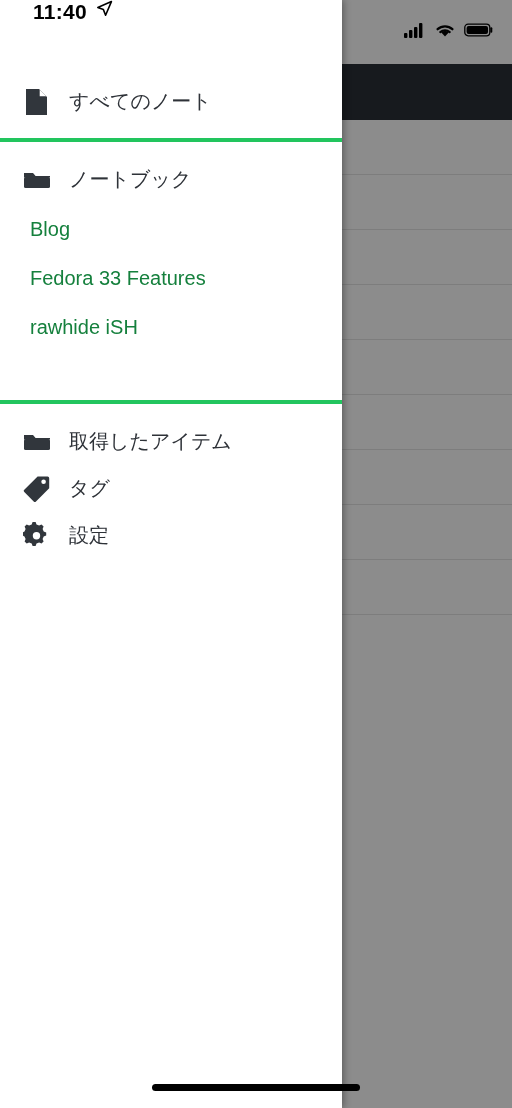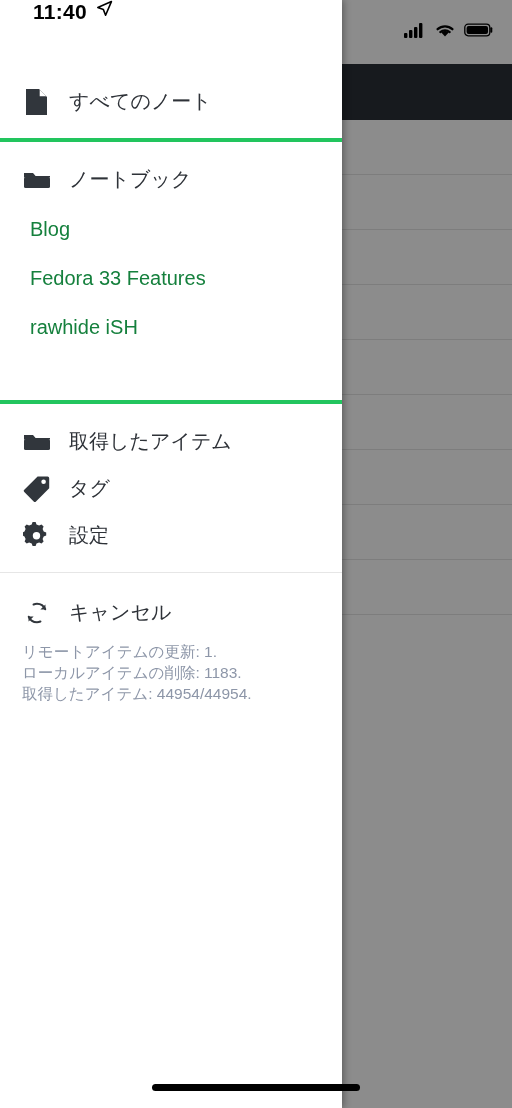--- a/index.html
+++ b/index.html
@@ -274,37 +274,19 @@
       <span class="row-icon">
         <svg width="27" height="27" viewBox="0 0 27 27">
           <path d="M13.5 0.8 l2.6 1.1 l2.4 -1 l2.1 2.1 l-1 2.4 l1.1 2.6 l2.5 .9 v3 l-2.5 .9 l-1.1 2.6 l1 2.4 l-2.1 2.1 l-2.4 -1 l-2.6 1.1 l-.9 2.5 h-3 l-.9 -2.5 l-2.6 -1.1 l-2.4 1 l-2.1 -2.1 l1 -2.4 l-1.1 -2.6 l-2.5 -.9 v-3 l2.5 -.9 l1.1 -2.6 l-1 -2.4 l2.1 -2.1 l2.4 1 l2.6 -1.1 l.9 -2.5 h3 Z" fill="#31363c" transform="translate(0,1.6)"></path>
           <circle cx="13.5" cy="13.8" r="3.7" fill="#ffffff"></circle>
         </svg>
       </span>
       <span class="row-label">設定</span>
     </div>
   </div>
 
-  <div id="sync-section">
-    <div class="row">
-      <span class="row-icon">
-        <svg width="26" height="26" viewBox="0 0 26 26">
-          <path d="M21.2 9.2 a9 9 0 0 0 -8.2 -5.4 a9 9 0 0 0 -3.4 .7" fill="none" stroke="#31363c" stroke-width="2.1" stroke-linecap="round"></path>
-          <path d="M4.8 16.8 a9 9 0 0 0 8.2 5.4 a9 9 0 0 0 3.4 -.7" fill="none" stroke="#31363c" stroke-width="2.1" stroke-linecap="round"></path>
-          <path d="M21.4 4.4 l.2 5.2 l-5.2 -.2 Z" fill="#31363c"></path>
-          <path d="M4.6 21.6 l-.2 -5.2 l5.2 .2 Z" fill="#31363c"></path>
-        </svg>
-      </span>
-      <span class="row-label">キャンセル</span>
-    </div>
-    <div id="sync-report">
-      <div>リモートアイテムの更新: 1.</div>
-      <div>ローカルアイテムの削除: 1183.</div>
-      <div>取得したアイテム: 44954/44954.</div>
-    </div>
-  </div>
 
   <div class="spacer"></div>
 
   <div id="home-indicator-drawer">
     <span class="bar"></span>
   </div>
 </div>
 
 </body></html>

